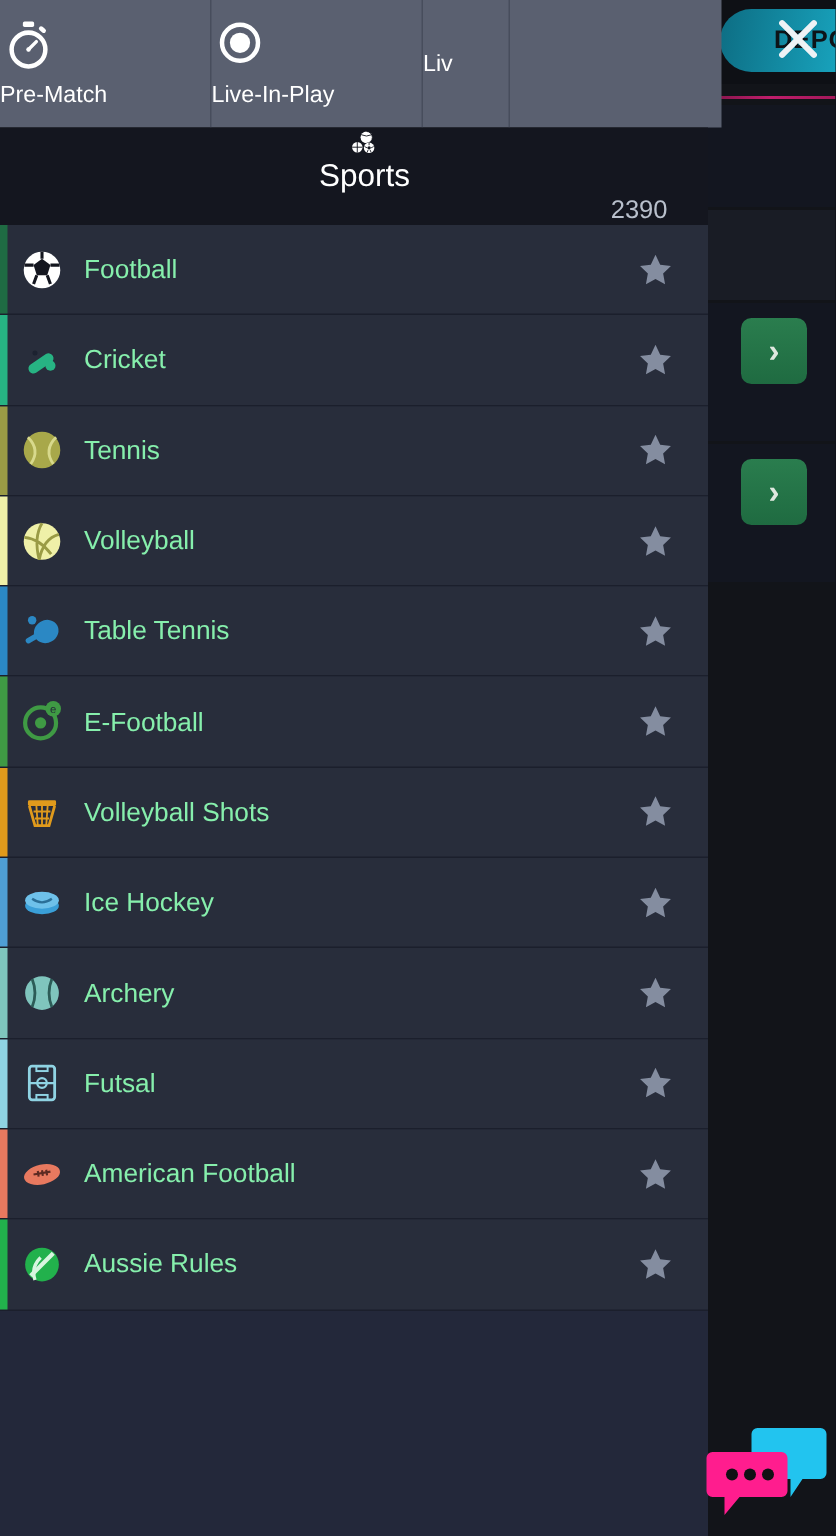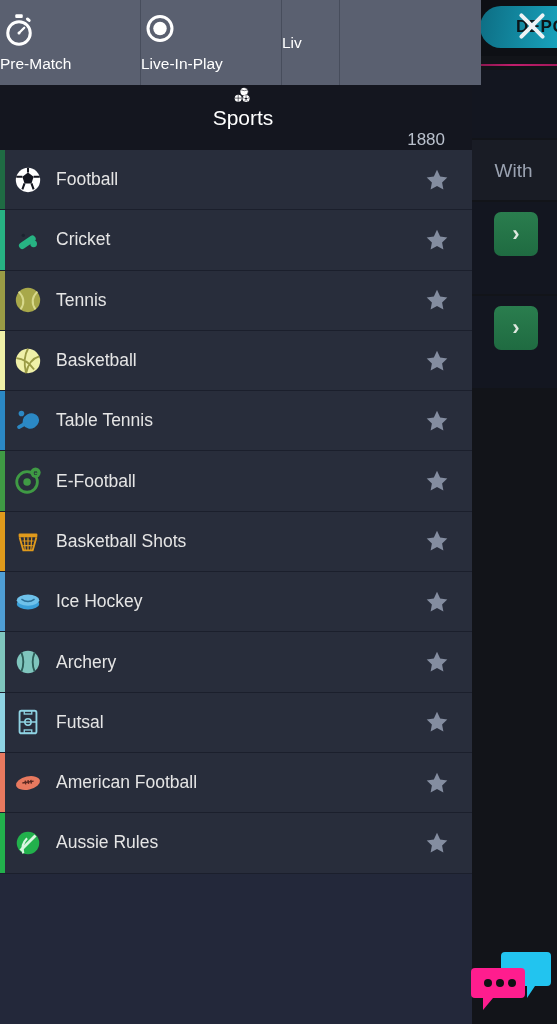--- a/index.html
+++ b/index.html
@@ -92,41 +92,40 @@
     background:#23283a; z-index:20; overflow:hidden;
   }
   .sport-row {
     position:relative; height:60.3px;
     background:#282d3b;
     border-bottom:1px solid #1b1f2c;
     display:flex; align-items:center;
   }
   .accent { position:absolute; left:0; top:0; width:5px; height:100%; }
   .sport-icon { width:30px; height:30px; margin-left:13px; flex:0 0 30px; }
-  .sport-name { margin-left:13px; color:#e5e5e5; font-size:17.5px; }
+  .sport-name { margin-left:13px; color:#86efac; font-size:17.5px; }
   .fav-star { margin-left:auto; margin-right:22px; width:26px; height:26px; }
 
   
   .chat-widget { position:absolute; right:4px; bottom:6px; width:84px; height:74px; z-index:60; }
 </style>
 </head>
 <body>
 
 <div id="app">
 
   <div class="bg-panel">
     <div class="bg-deposit-row">
       <div class="deposit-pill">DEPOSIT</div>
     </div>
     <div class="pink-divider"></div>
     <div class="bg-block b1"></div>
     <div class="bg-block b2"></div>
     <div class="bg-block b3"></div>
     <div class="bg-block b4"></div>
-    <div class="with-label">With</div>
     <div class="green-chevron g1">›</div>
     <div class="green-chevron g2">›</div>
   </div>
 
   <div class="close-x">
     <span></span>
     <span></span>
   </div>
 
   <div class="topnav">
@@ -162,21 +161,21 @@
       <path d="M27 6 a9 9 0 0 1 0 18" fill="none" stroke="#14161f" stroke-width="1.4"></path>
       <path d="M19 11 q8 4 16 0" fill="none" stroke="#14161f" stroke-width="1.4"></path>
       <circle cx="13" cy="30" r="8" fill="#fff"></circle>
       <line x1="13" y1="22" x2="13" y2="38" stroke="#14161f" stroke-width="1.4"></line>
       <line x1="5" y1="30" x2="21" y2="30" stroke="#14161f" stroke-width="1.4"></line>
       <circle cx="31" cy="31" r="8" fill="#fff"></circle>
       <circle cx="31" cy="31" r="2.6" fill="#14161f"></circle>
       <path d="M31 23 l0 4 M24 29 l4 2 M38 29 l-4 2 M28 38 l1.5 -4 M34 38 l-1.5 -4" stroke="#14161f" stroke-width="1.3" fill="none"></path>
     </svg>
     <span class="sports-title">Sports</span>
-    <span class="sports-count">1880</span>
+    <span class="sports-count">2390</span>
   </div>
 
   <div class="sports-list">
       <div class="sport-row">
         <span class="accent" style="background:#1f6b43"></span>
         <svg class="sport-icon" viewBox="0 0 32 32">
           <circle cx="16" cy="16" r="13" fill="#ffffff"></circle>
           <path d="M16 8 l6 4.5 -2.3 7.2 h-7.4 L10 12.5 z" fill="#14161f"></path>
           <path d="M16 3 l0 5 M3.5 12.5 l6.5 0 M28.5 12.5 l-6.5 0 M10 26 l2.3 -6.3 M22 26 l-2.3 -6.3" stroke="#14161f" stroke-width="2.2" fill="none"></path>
         </svg>
@@ -207,21 +206,21 @@
         <svg class="fav-star" viewBox="0 0 24 24">
           <path d="M12 2.6 l2.9 6.1 6.6 0.9 -4.8 4.6 1.2 6.6 -5.9 -3.2 -5.9 3.2 1.2 -6.6 -4.8 -4.6 6.6 -0.9 z" fill="#848da0"></path>
         </svg>
       </div>
       <div class="sport-row">
         <span class="accent" style="background:#eff0a8"></span>
         <svg class="sport-icon" viewBox="0 0 32 32">
           <circle cx="16" cy="16" r="13" fill="#eff0a8"></circle>
           <path d="M16 3 q-6 10 -2 26 M3.5 13 q11 1 19 12 M28 11 q-11 3 -14 18" stroke="#9a9b45" stroke-width="2" fill="none"></path>
         </svg>
-        <span class="sport-name">Basketball</span>
+        <span class="sport-name">Volleyball</span>
         <svg class="fav-star" viewBox="0 0 24 24">
           <path d="M12 2.6 l2.9 6.1 6.6 0.9 -4.8 4.6 1.2 6.6 -5.9 -3.2 -5.9 3.2 1.2 -6.6 -4.8 -4.6 6.6 -0.9 z" fill="#848da0"></path>
         </svg>
       </div>
       <div class="sport-row">
         <span class="accent" style="background:#2b88c4"></span>
         <svg class="sport-icon" viewBox="0 0 32 32">
           <ellipse cx="19" cy="16" rx="9" ry="8" fill="#2b88c4" transform="rotate(-30 19 16)"></ellipse>
           <rect x="4" y="19" width="10" height="4" rx="2" fill="#2b88c4" transform="rotate(-30 9 21)"></rect>
           <circle cx="9" cy="8" r="3" fill="#2b88c4"></circle>
@@ -244,21 +243,21 @@
           <path d="M12 2.6 l2.9 6.1 6.6 0.9 -4.8 4.6 1.2 6.6 -5.9 -3.2 -5.9 3.2 1.2 -6.6 -4.8 -4.6 6.6 -0.9 z" fill="#848da0"></path>
         </svg>
       </div>
       <div class="sport-row">
         <span class="accent" style="background:#e09a1c"></span>
         <svg class="sport-icon" viewBox="0 0 32 32">
           <rect x="6" y="8" width="20" height="4" rx="1" fill="#e09a1c"></rect>
           <path d="M7 12 L11 26 h10 L25 12" fill="none" stroke="#e09a1c" stroke-width="2"></path>
           <path d="M10 16 h12 M11 21 h10 M12 12 l1 14 M20 12 l-1 14 M16 12 l0 14" stroke="#e09a1c" stroke-width="1.3" fill="none"></path>
         </svg>
-        <span class="sport-name">Basketball Shots</span>
+        <span class="sport-name">Volleyball Shots</span>
         <svg class="fav-star" viewBox="0 0 24 24">
           <path d="M12 2.6 l2.9 6.1 6.6 0.9 -4.8 4.6 1.2 6.6 -5.9 -3.2 -5.9 3.2 1.2 -6.6 -4.8 -4.6 6.6 -0.9 z" fill="#848da0"></path>
         </svg>
       </div>
       <div class="sport-row">
         <span class="accent" style="background:#4f9ed4"></span>
         <svg class="sport-icon" viewBox="0 0 32 32">
           <ellipse cx="16" cy="18" rx="12" ry="6" fill="#3a9fd8"></ellipse>
           <ellipse cx="16" cy="14" rx="12" ry="6" fill="#6ec1ea"></ellipse>
           <path d="M9 13 q7 5 14 0" stroke="#2a6f97" stroke-width="1.6" fill="none"></path>

